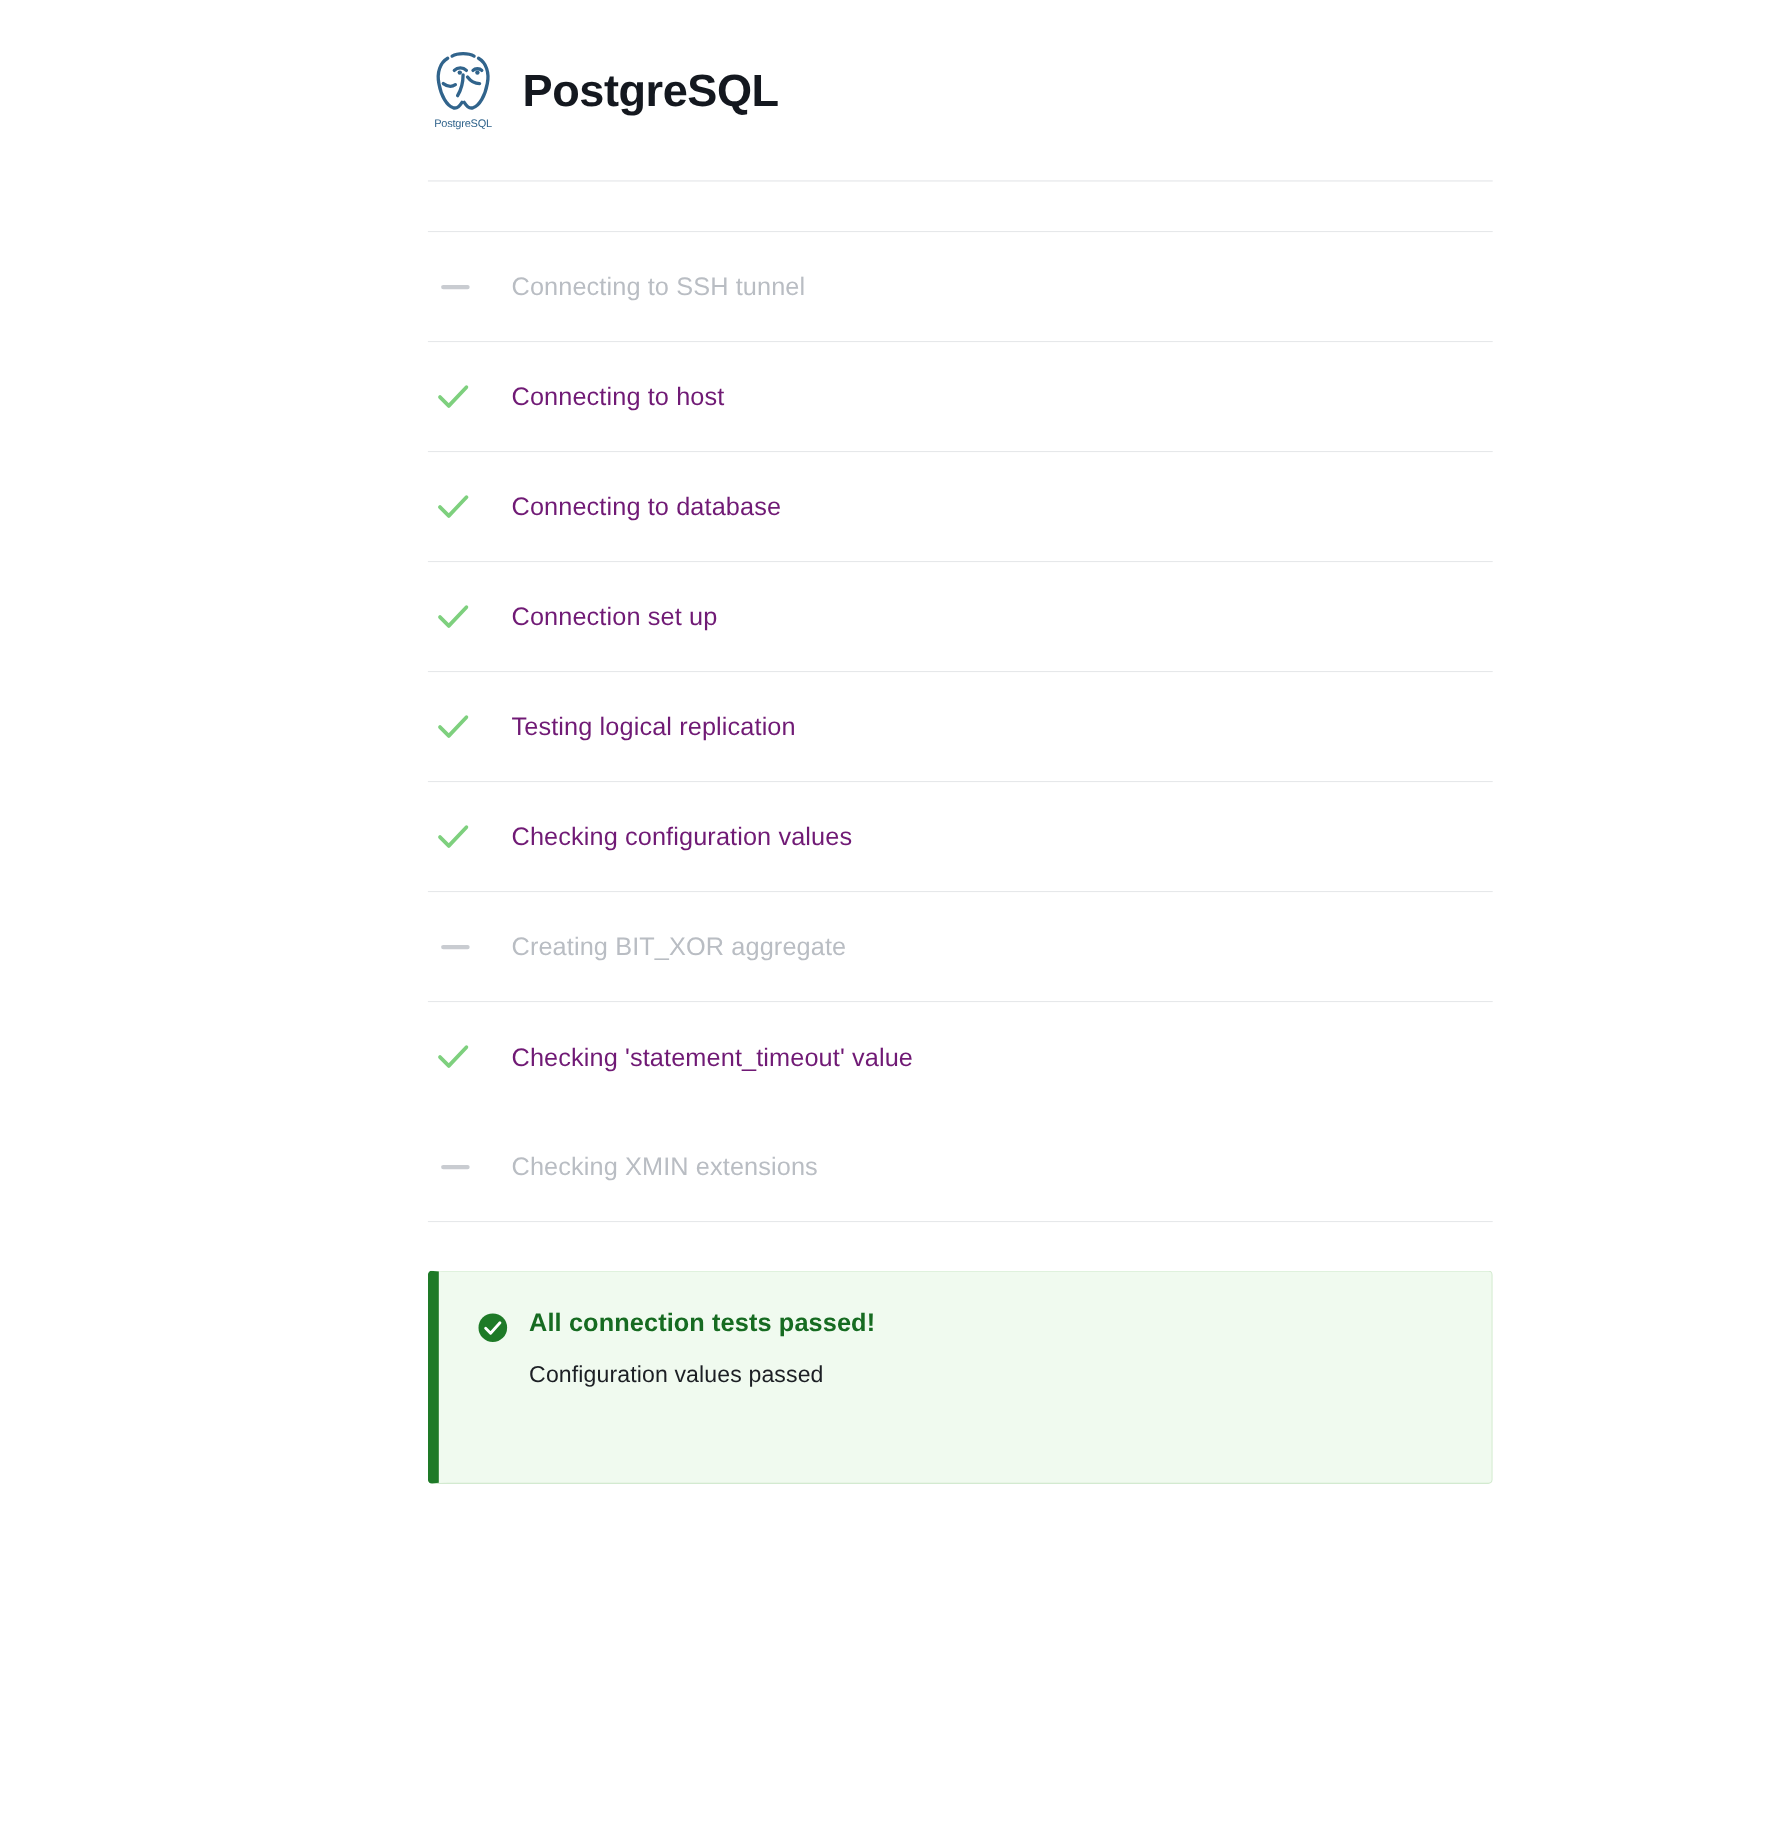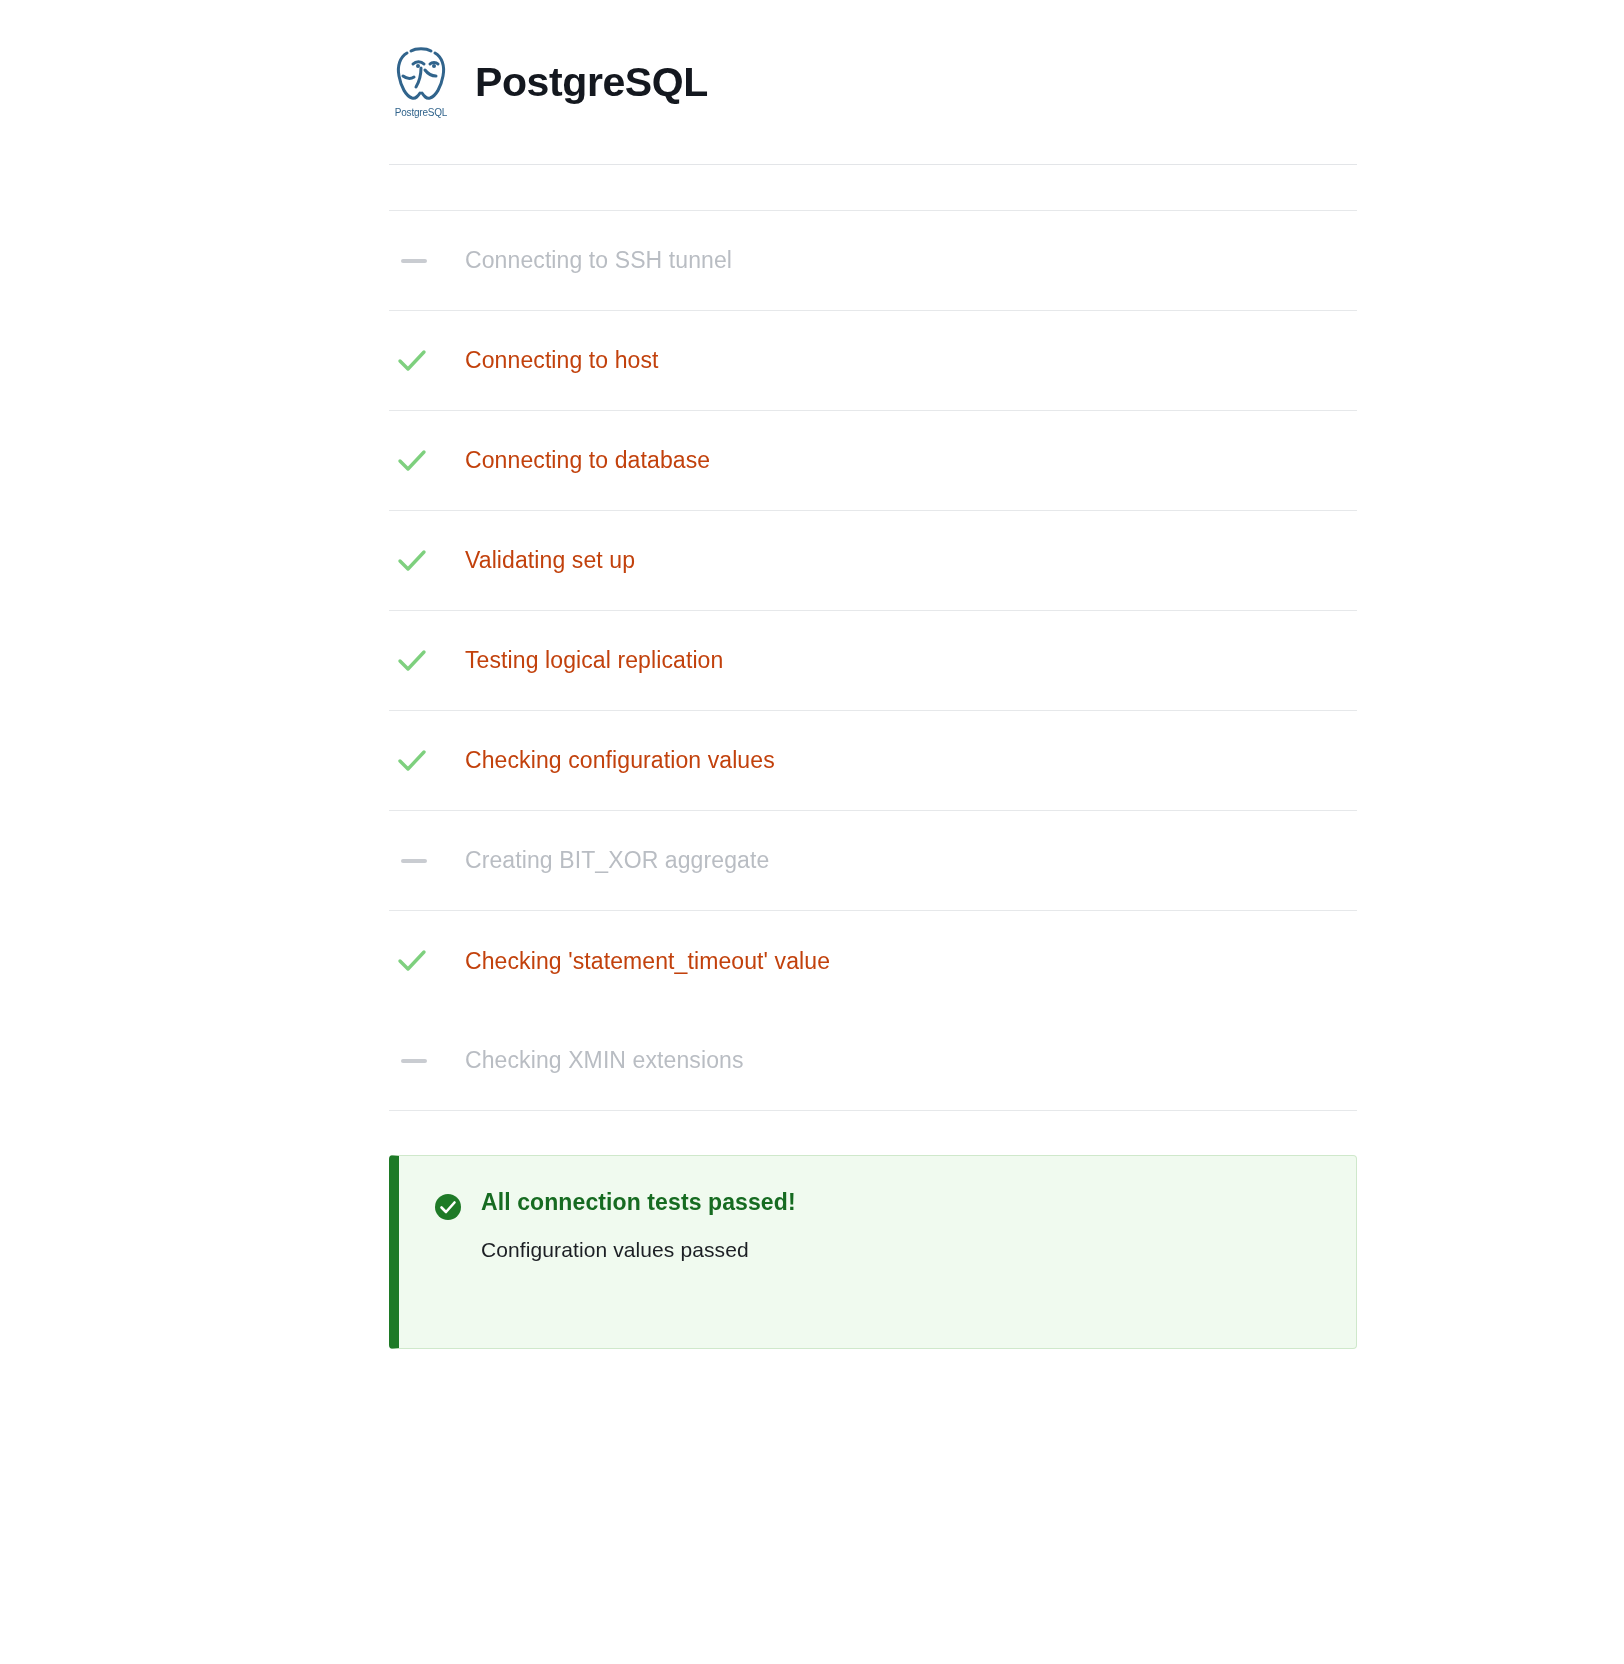--- a/index.html
+++ b/index.html
@@ -109,21 +109,21 @@
     display: block;
     width: 26px;
     height: 4px;
     background: #c9ccd1;
     border-radius: 2px;
     margin-left: 4px;
   }
 
   .test-label {
     font-size: 23px;
-    color: #c2410c;
+    color: #701a75;
     letter-spacing: 0.1px;
   }
   .test-row.pending .test-label {
     color: #b9bdc3;
   }
 
   
   .banner {
     margin-top: 44px;
     display: flex;
@@ -222,21 +222,21 @@
       </div>
 
       <div class="test-row">
         <div class="status-cell">
           <span class="icon-check">
             <svg width="30" height="26" viewBox="0 0 30 26">
                 <path d="M3 13 L11 21 L27 4" fill="none" stroke="#7ed07e" stroke-width="3.4" stroke-linecap="round" stroke-linejoin="round"></path>
               </svg>
           </span>
         </div>
-        <div class="test-label">Validating set up</div>
+        <div class="test-label">Connection set up</div>
       </div>
 
       <div class="test-row">
         <div class="status-cell">
           <span class="icon-check">
             <svg width="30" height="26" viewBox="0 0 30 26">
                 <path d="M3 13 L11 21 L27 4" fill="none" stroke="#7ed07e" stroke-width="3.4" stroke-linecap="round" stroke-linejoin="round"></path>
               </svg>
           </span>
         </div>

